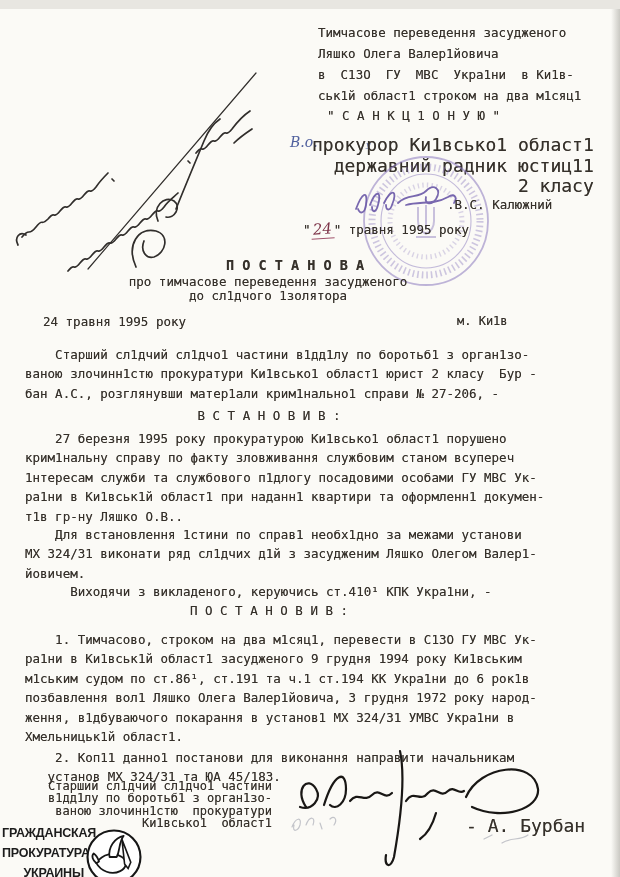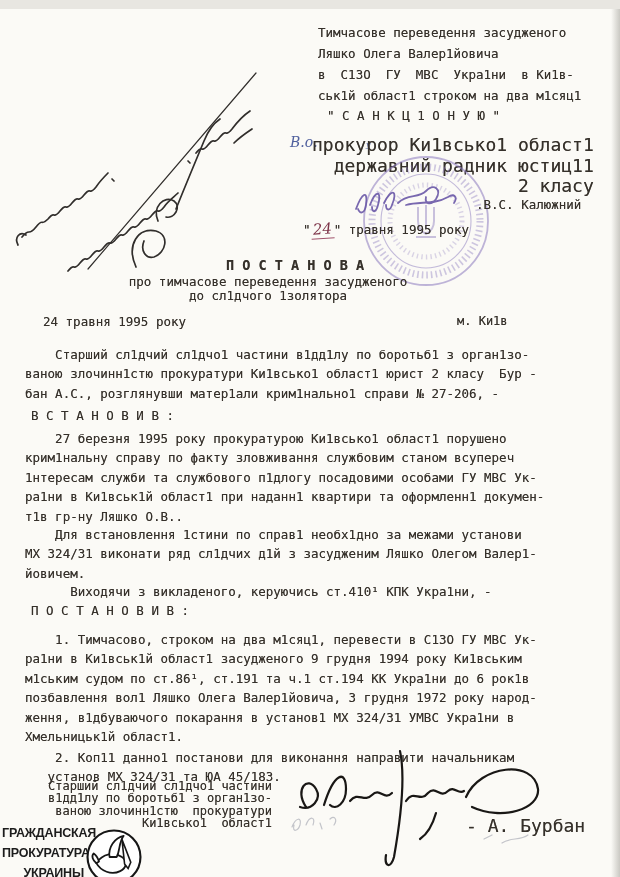--- a/index.html
+++ b/index.html
@@ -9,29 +9,29 @@
     font-family:"DejaVu Sans Mono",monospace;
   }
   .mono{
     font-family:"DejaVu Sans Mono",monospace;
     color:#35302a;
     text-shadow:0 0 .5px rgba(53,48,42,.6);
   }
   .pre{white-space:pre;}
   .abs{position:absolute;}
   .body-par{left:25px;width:570px;font-size:12.5px;line-height:19.4px;}
-  .heading{left:31px;width:500px;font-size:12.5px;}
+  .heading{left:19px;width:500px;text-align:center;font-size:12.5px;}
   .hdr-block{left:318px;top:13px;font-size:12.5px;line-height:21px;}
   .sanction{left:327px;top:99px;font-size:12.5px;}
   .approver{left:312px;top:126px;font-size:18px;line-height:20.5px;text-align:right;}
   .vo{left:290px;top:125px;font-size:14px;font-family:"DejaVu Serif",serif;
       font-style:italic;color:#51619e;}
   .umark{left:366px;top:131px;font-size:8px;font-family:"DejaVu Serif",serif;
       font-style:italic;color:#51619e;}
-  .appr-name{left:476px;top:188px;font-size:12.5px;}
+  .appr-name{left:447px;top:188px;font-size:12.5px;}
   .appr-date{left:303px;top:211px;font-size:12.5px;}
   .hand-day{
     font-family:"DejaVu Serif",serif;font-style:italic;font-size:15px;
     color:#7d3348;border-bottom:1.5px solid #a0526b;padding:0 2px;
     text-shadow:none;display:inline-block;transform:rotate(-4deg);
   }
   .title{left:25px;top:248px;width:540px;text-align:center;font-size:13.5px;font-weight:bold;}
   .subtitle{left:0;top:266px;width:536px;text-align:center;font-size:12.5px;line-height:13.5px;white-space:pre-line;}
   .dl-left{left:43px;top:305px;font-size:12.5px;}
   .dl-right{left:457px;top:305px;font-size:12px;text-align:right;}

